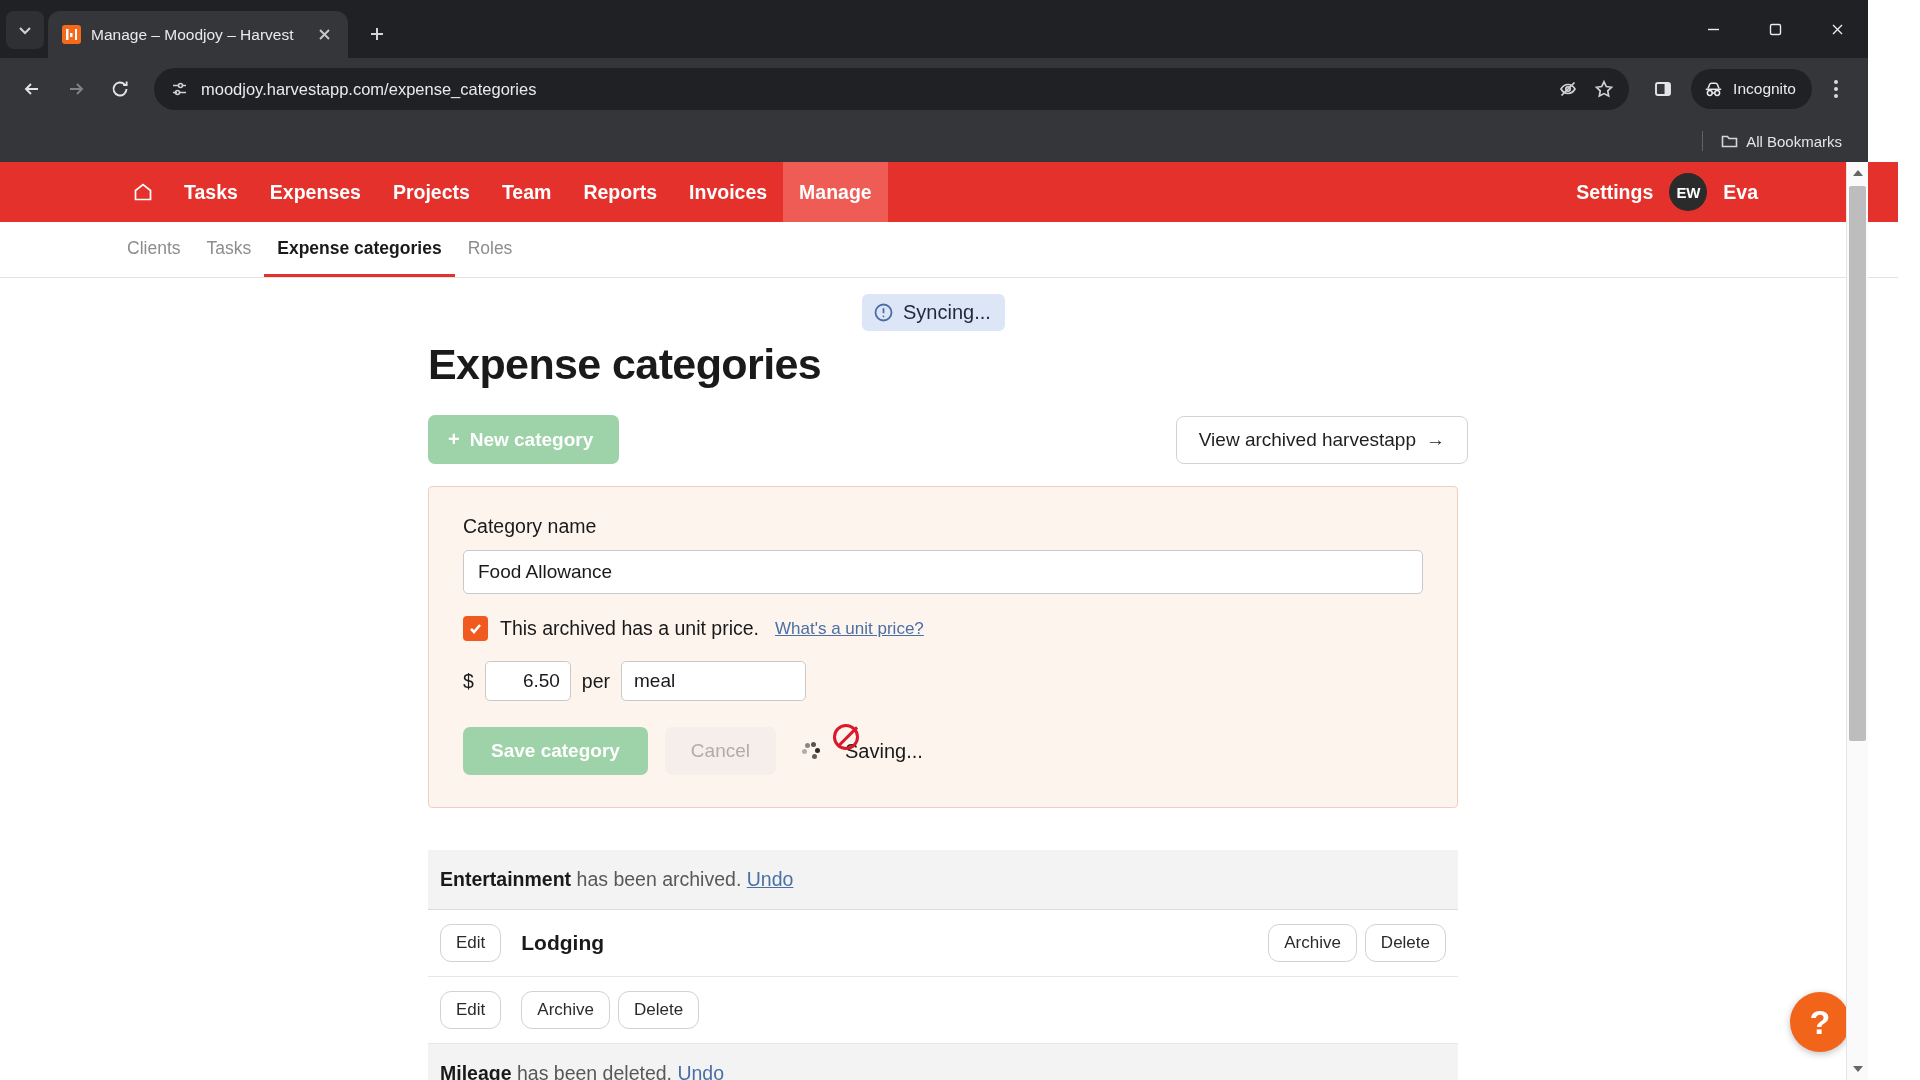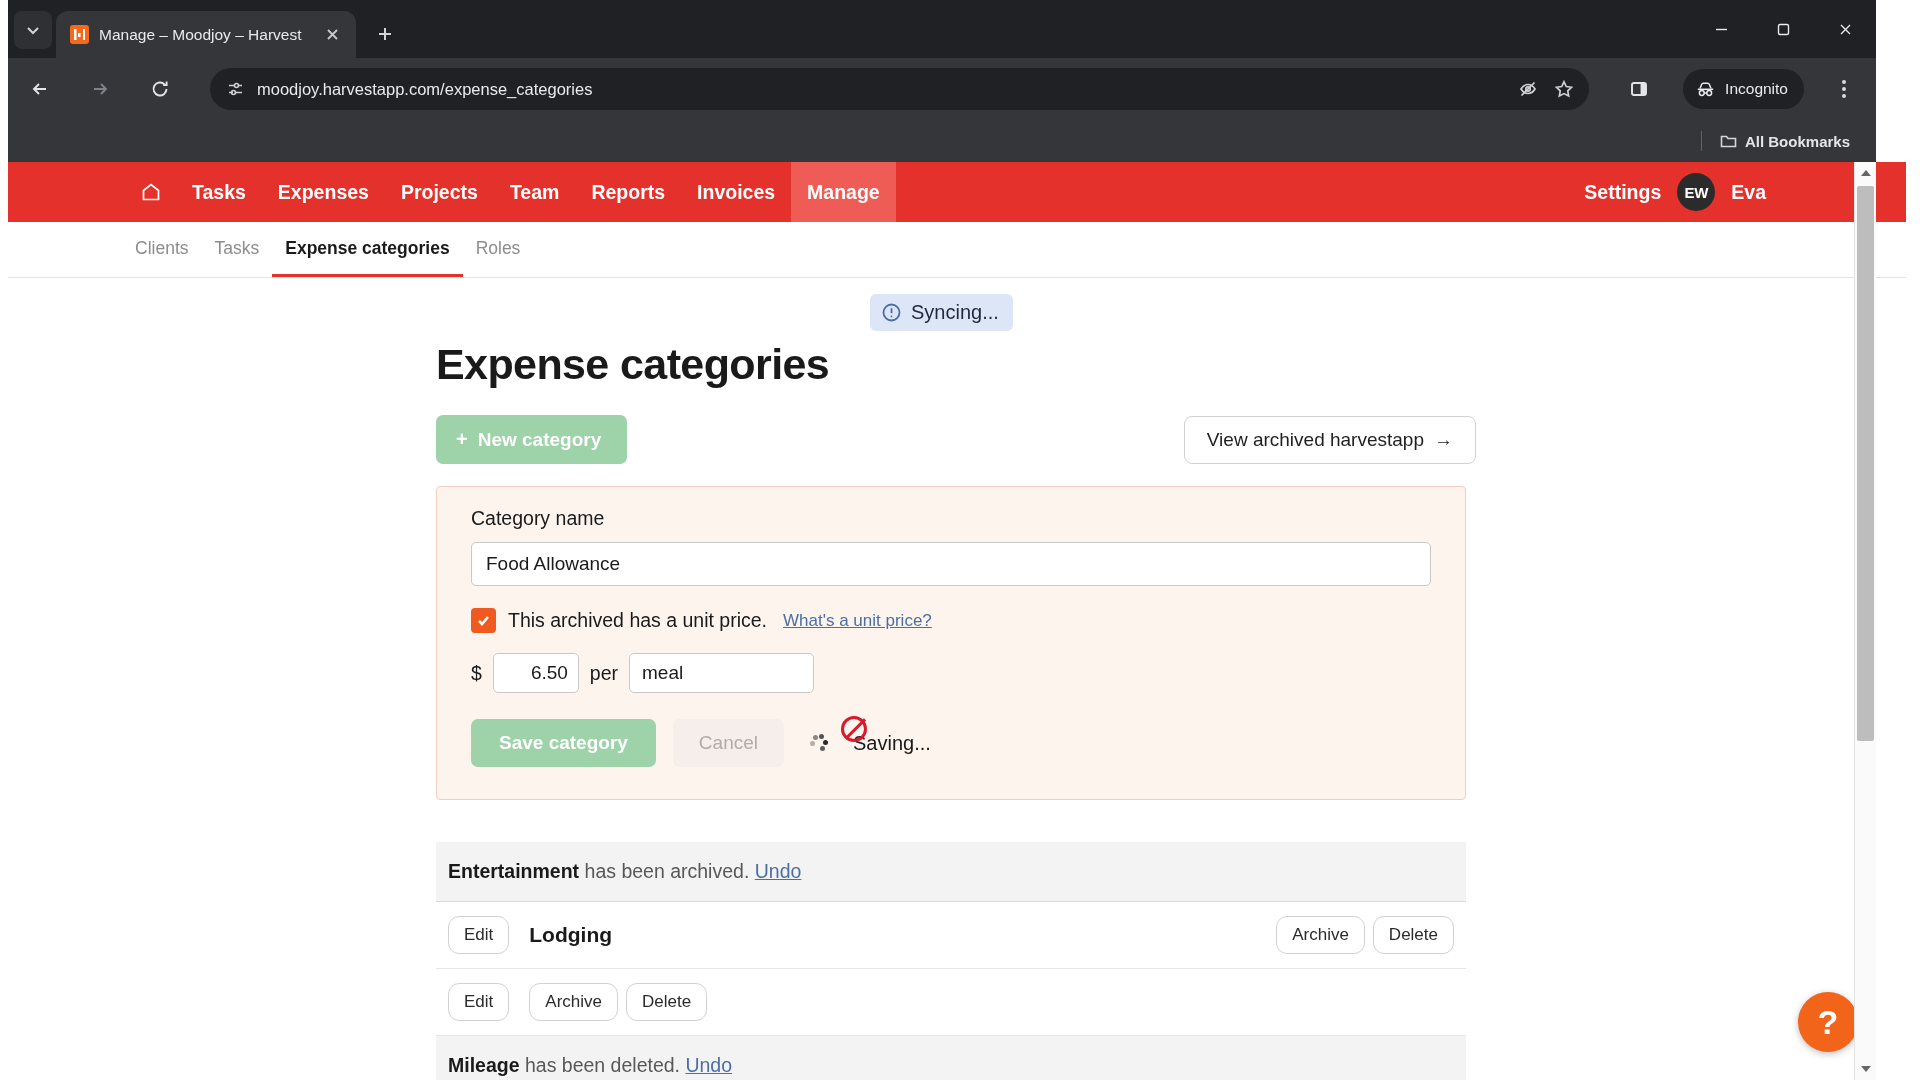--- a/index.html
+++ b/index.html
@@ -4,21 +4,21 @@
 <style>
   * { box-sizing: border-box; margin: 0; padding: 0; }
   html, body { width: 1920px; height: 1080px; overflow: hidden; }
   body {
     font-family: "Liberation Sans", sans-serif;
     background: #ffffff;
     -webkit-font-smoothing: antialiased;
   }
 
   
-  .browser { width: 1868px; height: 1080px; position: relative; background:#ec4899;margin-left:8px; }
+  .browser { width: 1868px; height: 1080px; position: relative; background:#ec4899; }
 
   .tabstrip {
     height: 58px; background: #202124;
     display: flex; align-items: flex-end; padding-left: 6px;
     position: relative;
   }
   .tab-list-btn {
     width: 38px; height: 38px; border-radius: 8px; background:#2f3033;
     display:flex; align-items:center; justify-content:center;
     margin-bottom: 9px; margin-right: 4px; cursor:pointer;
@@ -59,21 +59,21 @@
     position:absolute; right:0; top:0; height:58px; display:flex;
   }
   .wc {
     width:62px; height:58px; display:flex; align-items:center; justify-content:center;
     cursor:pointer;
   }
   .wc svg { stroke:#e8eaed; stroke-width:1.4; fill:none; }
 
   .toolbar {
     height:62px; background:#35363a; display:flex; align-items:center;
-    padding: 0 12px; gap: 20px;
+    padding: 0 12px; gap: 4px;
   }
   .tbtn {
     width:40px; height:40px; border-radius:50%; display:flex;
     align-items:center; justify-content:center; cursor:pointer; flex:0 0 auto;
   }
   .tbtn svg { stroke:#e3e5e8; stroke-width:1.9; fill:none; }
   .tbtn.dim svg { stroke:#7f8287; }
   .omnibox {
     flex:1; height:42px; background:#202124; border-radius:21px;
     display:flex; align-items:center; padding: 0 8px 0 16px; margin: 0 10px;
@@ -94,21 +94,21 @@
   .kebab { width:40px; height:40px; display:flex; align-items:center; justify-content:center; cursor:pointer;}
   .kebab i { width:4px; height:4px; background:#d8dadd; border-radius:50%; display:block;
              box-shadow: 0 -7px 0 #d8dadd, 0 7px 0 #d8dadd; }
 
   .bookmarkbar {
     height:42px; background:#35363a; display:flex; align-items:center;
     justify-content:flex-end; padding-right:18px; gap:10px;
   }
   .bm-sep { width:1px; height:20px; background:#5f6368; }
   .bm-all { display:flex; align-items:center; gap:8px; cursor:pointer; padding: 4px 8px; border-radius:5px;}
-  .bm-all span { color:#e3e5e8; font-size:15px;font-weight:bold; }
+  .bm-all span { color:#e3e5e8; font-size:15px; }
   .bm-all svg { stroke:#d4d6d9; stroke-width:1.6; fill:none; }
 
   
   .viewport {
     position:absolute; left:0; top:162px; width:1920px; height:918px;
     background:#fff; overflow:hidden;
   }
   .page { width:1898px; height:918px; position:relative; background:#fff; }
 
   .harvest-nav {
@@ -169,21 +169,21 @@
   }
   .btn-new .plus { font-size:20px; font-weight:bold; }
   .btn-archived {
     background:#fff; border:1px solid #d2d2d2; border-radius:8px;
     font-size:19px; color:#1f1f1f; padding: 12px 22px; cursor:pointer;
     display:flex; align-items:center; gap:10px;
   }
 
   .form-panel {
     margin: 22px 0 0 428px; width:1030px; background:#fdf4ee;
-    border:1px solid #f0cfc0; border-radius:4px; padding: 20px 34px 32px 34px;
+    border:1px solid #f0cfc0; border-radius:4px; padding: 28px 34px 32px 34px;
   }
   .f-label { font-size:19.5px; color:#1a1a1a; margin-bottom:12px; }
   .f-input {
     width:100%; height:44px; background:#fff; border:1px solid #c9c9c9;
     border-radius:5px; font-size:19px; color:#1a1a1a; padding: 0 14px;
     font-family:"Liberation Sans", sans-serif;
   }
   .f-check-row { display:flex; align-items:center; gap:12px; margin-top:22px; }
   .f-checkbox {
     width:25px; height:25px; background:#f0591f; border-radius:4px;

